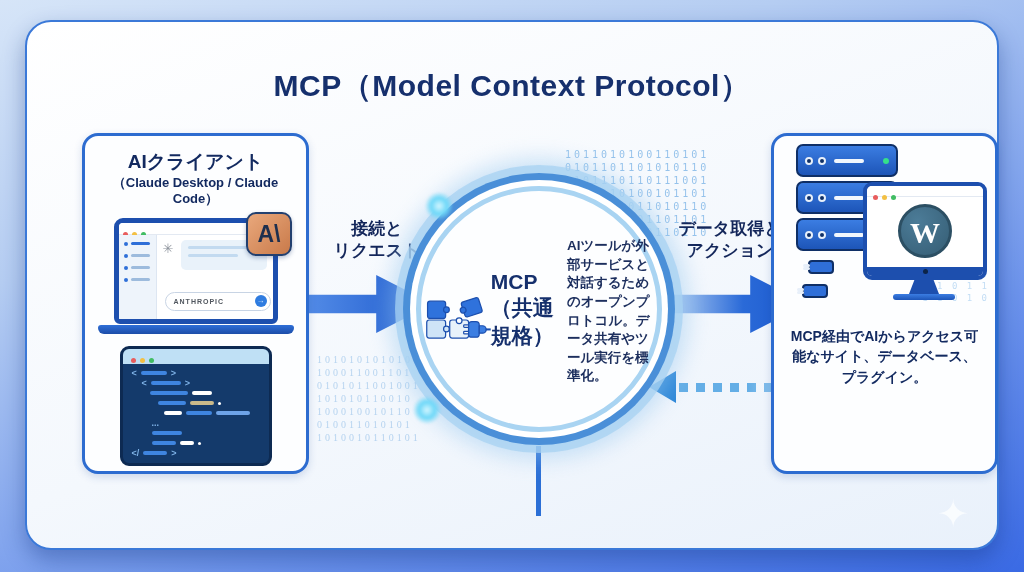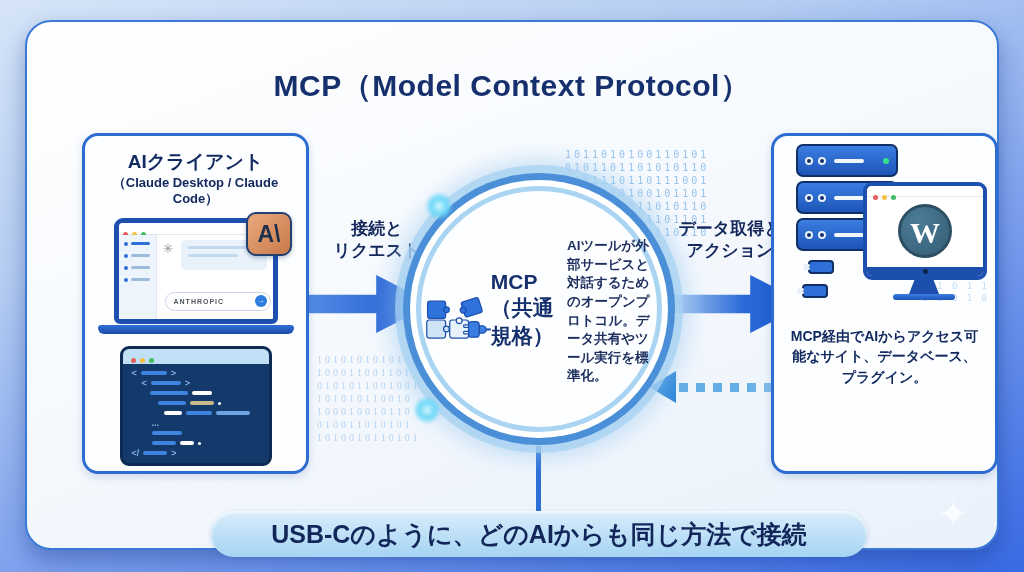--- a/index.html
+++ b/index.html
@@ -318,17 +318,16 @@
               <i></i>
             </div>
         </div>
         <div class="mon-stand"></div>
         <div class="mon-foot"></div>
       </div>
 
       <div class="box-desc">MCP経由でAIからアクセス可能なサイト、データベース、プラグイン。</div>
     </div>
 
-    <div class="banner">USB-Cのように、どのAIからも同じ方法で接続</div>
 
     <div class="sparkle">✦</div>
   </div>
 </div>
 
 </body></html>

